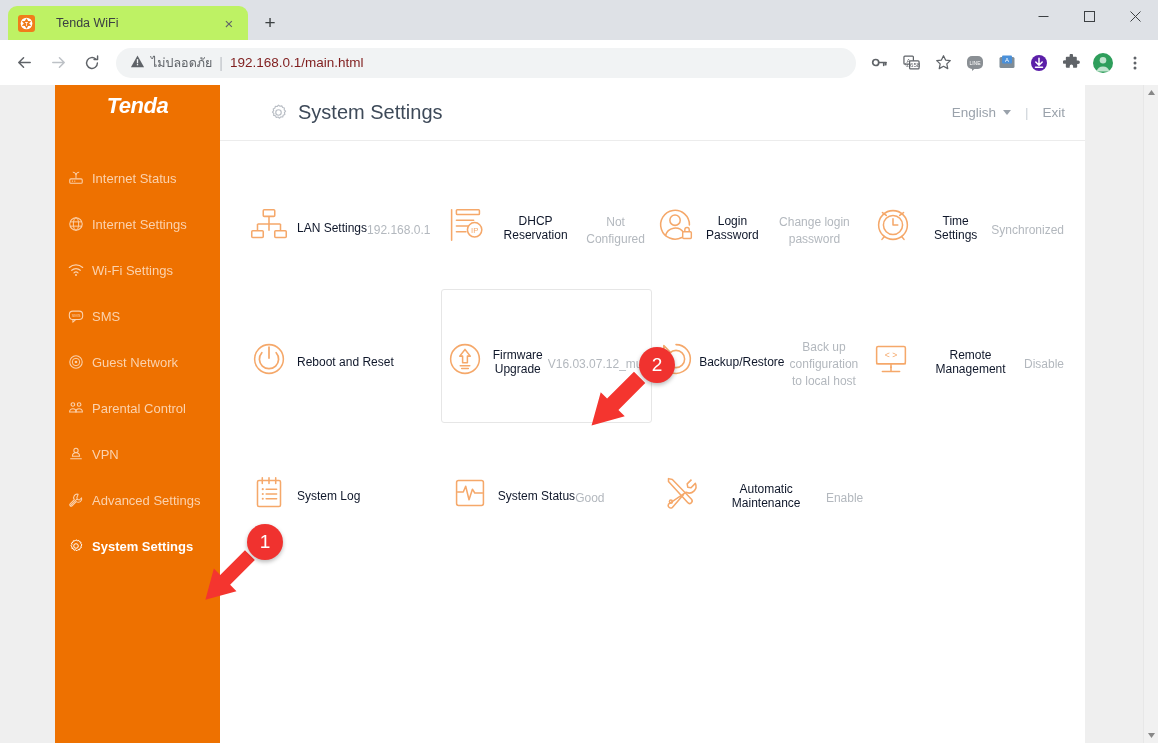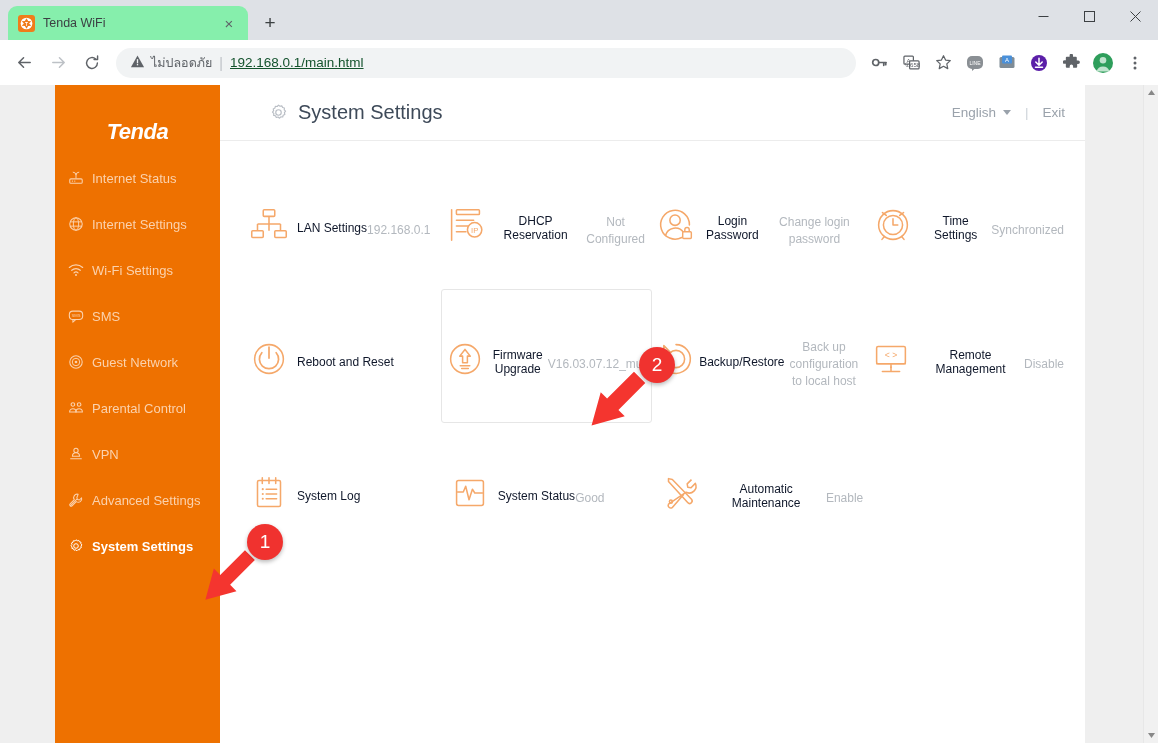--- a/index.html
+++ b/index.html
@@ -12,23 +12,23 @@
 
   
   .window { width: 1158px; height: 743px; position: relative; background: #dee1e6; }
 
   .titlebar {
     height: 40px; background: #dee1e6; position: relative;
     display: flex; align-items: flex-end;
   }
   .tabstrip { display: flex; align-items: flex-end; padding-left: 8px; height: 40px; }
   .tab {
-    width: 240px; height: 34px; background: #86efac;
+    width: 240px; height: 34px; background: #bef264;
     border-radius: 9px 9px 0 0; display: flex; align-items: center;
-    padding: 0 10px; position: relative; gap: 8px;
+    padding: 0 10px; position: relative; gap: 21px;
   }
   .tab-favicon {
     width: 17px; height: 17px; border-radius: 3px;
     background: #f07d1a; display: flex; align-items: center; justify-content: center;
     flex: 0 0 17px;
   }
   .tab-favicon svg { display:block; }
   .tab-title {
     font-size: 12.5px; color: #3c4043; flex: 1;
     white-space: nowrap; overflow: hidden; text-overflow: ellipsis;
@@ -66,22 +66,22 @@
     flex: 1; height: 30px; background: #f1f3f4; border-radius: 16px;
     display: flex; align-items: center; padding: 0 10px 0 14px;
     margin: 0 6px; gap: 7px; min-width: 0;
   }
   .omni-warn {
     display: flex; align-items: center; gap: 6px; color: #5f6368;
     font-size: 12.5px; white-space: nowrap;
   }
   .omni-sep { color: #bdc1c6; font-size: 14px; }
   .omni-url {
-    font-size: 13.5px; color: #14532d; white-space: nowrap;
-    overflow: hidden; text-overflow: ellipsis; flex: 1; text-decoration: underline;
+    font-size: 13.5px; color: #7f1d1d; white-space: nowrap;
+    overflow: hidden; text-overflow: ellipsis; flex: 1;
   }
   .tb-icons { display: flex; align-items: center; gap: 2px; }
   .tb-icon {
     width: 30px; height: 30px; border-radius: 50%;
     display: flex; align-items: center; justify-content: center;
     color: #5f6368; flex: 0 0 30px;
   }
 
   
   .viewport {
@@ -92,21 +92,21 @@
     position: absolute; left: 0; top: 0; width: 1143px; height: 658px;
     background: #efefef;
   }
 
   
   .sidebar {
     position: absolute; left: 55px; top: 0; width: 165px; height: 658px;
     background: #ee7100;
   }
   .brand {
-    height: 60px; display: flex; align-items: flex-end; justify-content: center;
+    height: 60px; display: flex; align-items: flex-start; justify-content: center;
     padding-top: 8px;
   }
   .brand-text {
     color: #ffffff; font-size: 22px; font-weight: bold; font-style: italic;
     letter-spacing: -0.5px; font-family: "Liberation Sans", sans-serif;
   }
   .navlist { margin-top: 10px; }
   .navitem {
     height: 46px; display: flex; align-items: center;
     padding-left: 13px; gap: 8px;

